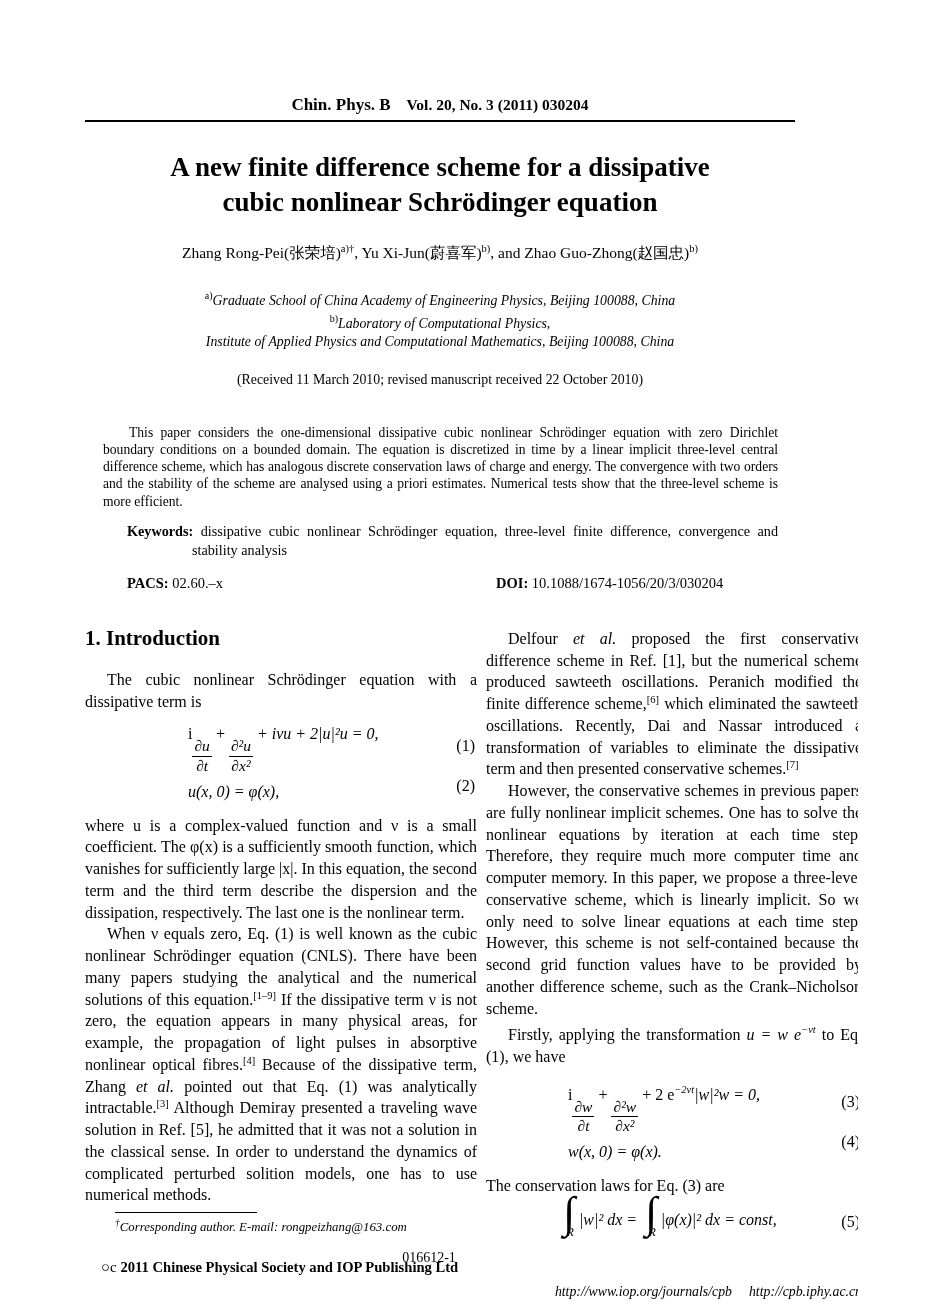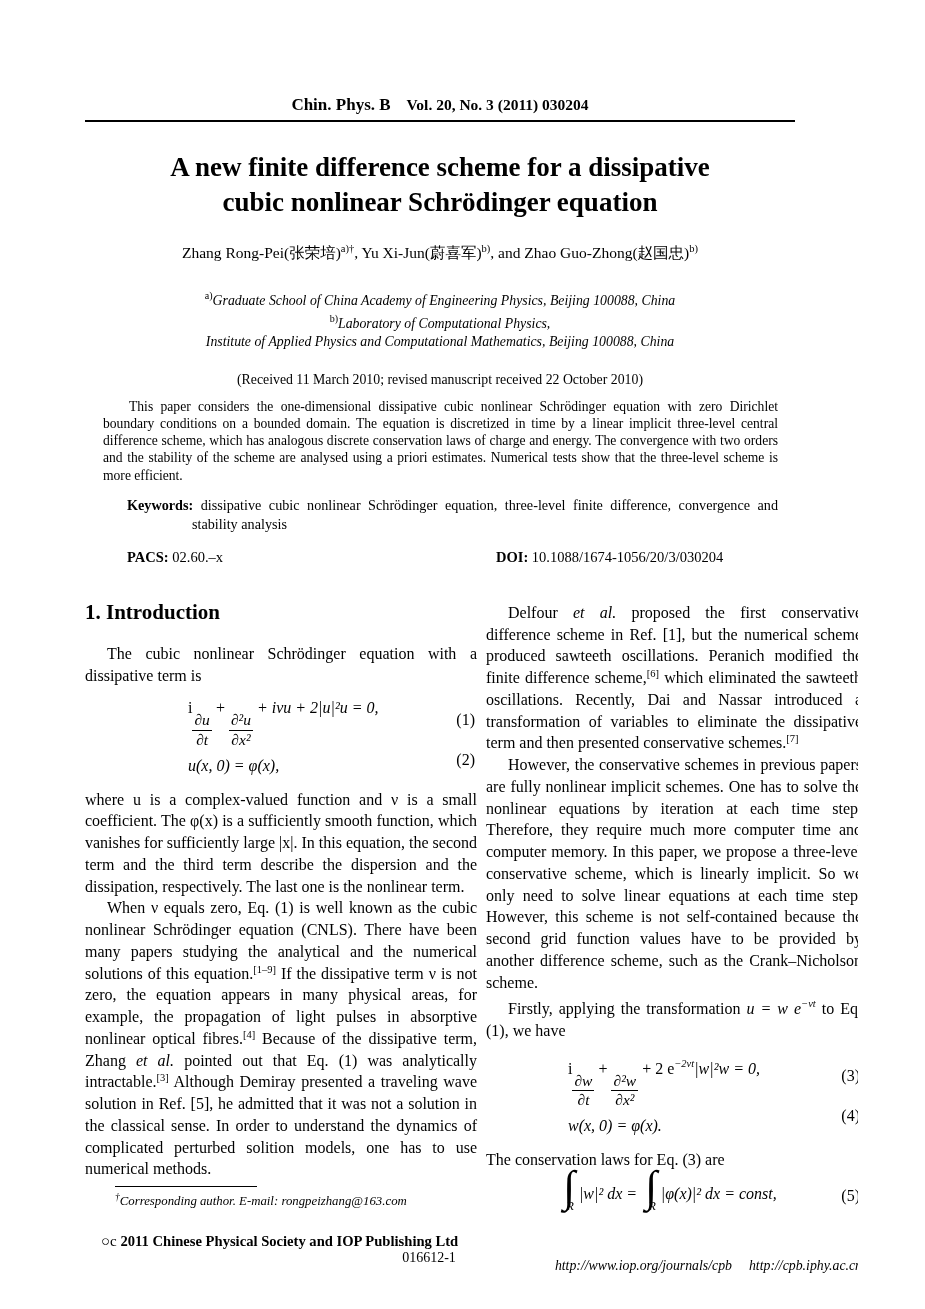--- a/index.html
+++ b/index.html
@@ -18,21 +18,21 @@
   .title { margin-top: 28px; text-align: center; font-weight: bold; font-size: 27px; line-height: 35px; }
 
   .authors { margin-top: 23px; text-align: center; font-size: 15.5px; }
   .authors sup { font-size: 10.5px; }
 
   .affil { margin-top: 23px; text-align: center; font-style: italic; font-size: 13.8px; line-height: 18.5px; }
   .affil sup { font-style: normal; font-size: 10px; }
 
   .received { margin-top: 20px; text-align: center; font-size: 13.8px; }
 
-  .abstract { margin: 10px 17px 0 18px; text-align: justify; font-size: 13.6px; line-height: 17.2px; text-indent: 26px; }
+  .abstract { margin: 36px 17px 0 18px; text-align: justify; font-size: 13.6px; line-height: 17.2px; text-indent: 26px; }
 
   .keywords { margin-top: 12px; padding-left: 107px; padding-right: 17px; text-indent: -65px; text-align: justify; font-size: 14.2px; line-height: 19.5px; }
   .bold { font-weight: bold; }
 
   .pacsline { margin-top: 14px; position: relative; padding-left: 42px; font-size: 14.5px; }
   .pacsline .doi { position: absolute; left: 411px; }
 
   .cols { margin-top: 26px; display: grid; grid-template-columns: 392px 376px; column-gap: 9px; font-size: 16px; line-height: 21.75px; text-align: justify; }
 
   h2.sec { font-size: 21px; line-height: 24px; margin: 8px 0 19px 0; font-weight: bold; text-align: left; }

